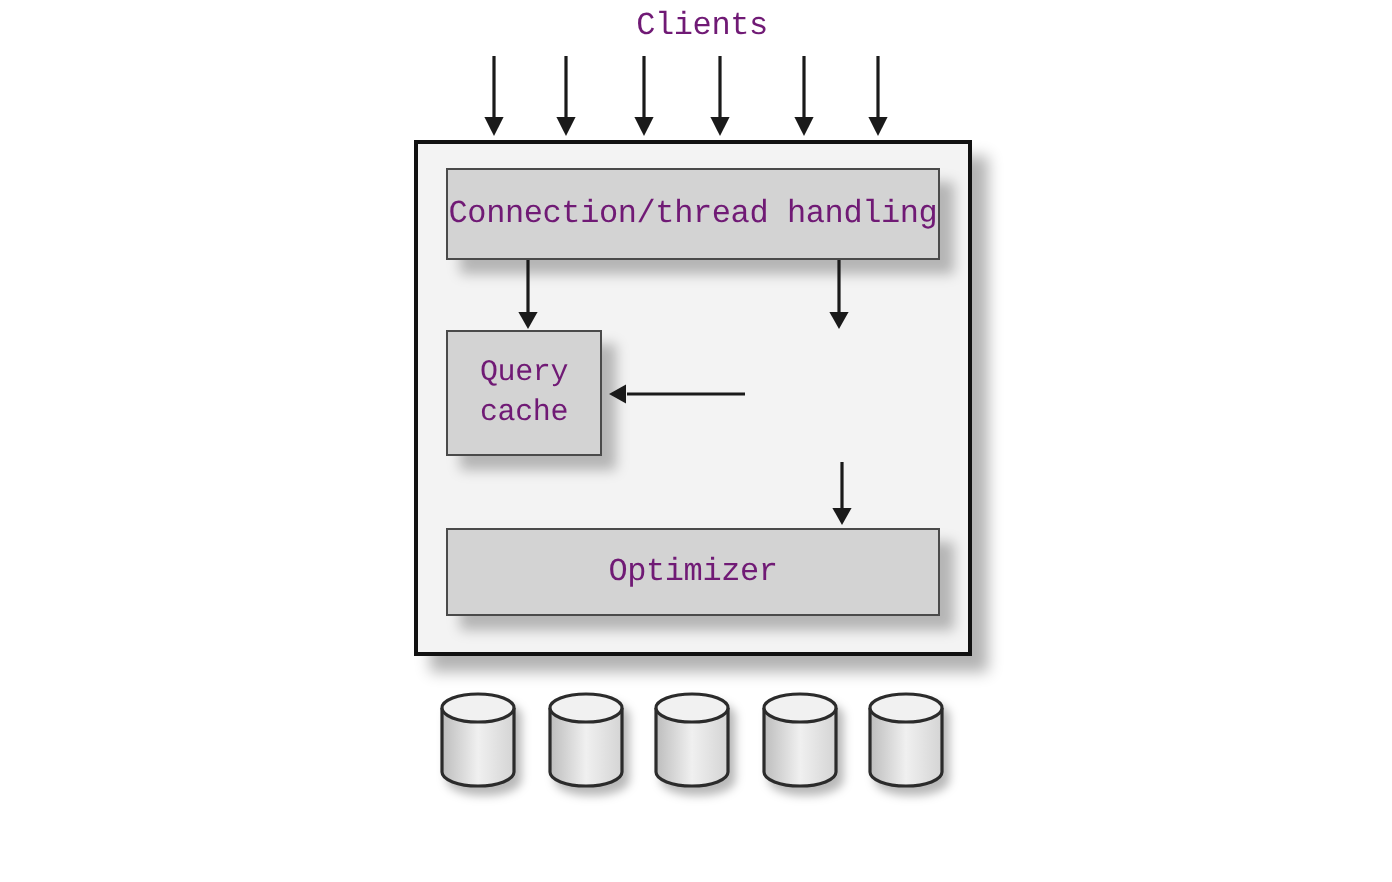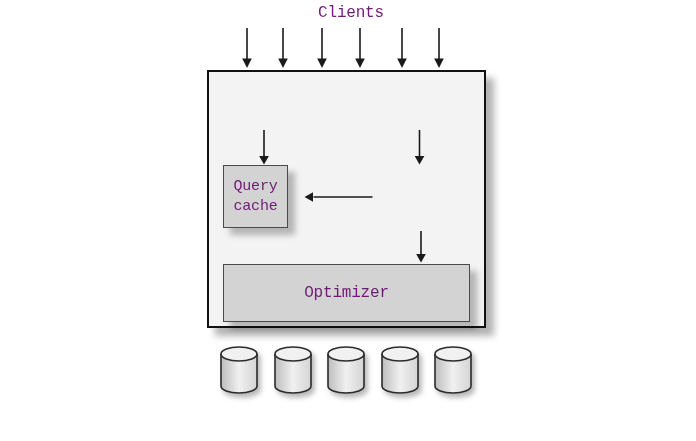--- a/index.html
+++ b/index.html
@@ -38,23 +38,23 @@
     display: flex;
     align-items: center;
     justify-content: center;
     text-align: center;
     font-size: 16px;
     letter-spacing: -0.2px;
     white-space: pre-line;
     line-height: 20px;
   }
   .node-connection { left: 223px; top: 84px;  width: 247px; height: 46px; }
-  .node-query-cache{ left: 223px; top: 165px; width: 65px;  height: 63px; font-size: 15px; }
+  .node-query-cache{ left: 223px; top: 165px; width: 78px;  height: 63px; font-size: 15px; }
   .node-parser     { left: 373px; top: 165px; width: 97px;  height: 66px; }
-  .node-optimizer  { left: 223px; top: 264px; width: 247px; height: 58px; }
+  .node-optimizer  { left: 223px; top: 264px; width: 247px; height: 44px; }
   .arrows {
     position: absolute;
     left: 0; top: 0;
     width: 696px; height: 441px;
     pointer-events: none;
   }
   .cyl-row {
     position: absolute;
     left: 219px; top: 345px;
     display: flex;
@@ -87,20 +87,21 @@
     </g>
   </defs>
 </svg>
 
 <div class="canvas">
 
   <div class="clients-label">Clients</div>
 
   <div class="server-box"></div>
 
+  <div class="node node-connection">Connection/thread handling</div>
   <div class="node node-query-cache">Query
 cache</div>
   <div class="node node-optimizer">Optimizer</div>
 
   <svg class="arrows" viewBox="0 0 696 441">
     <g stroke="#1a1a1a" stroke-width="1.6" fill="#1a1a1a">
       <g>
         <line x1="247" y1="28" x2="247" y2="59.5"></line>
         <polygon points="242.2,58.5 251.8,58.5 247,68" stroke="none"></polygon>
       </g>

